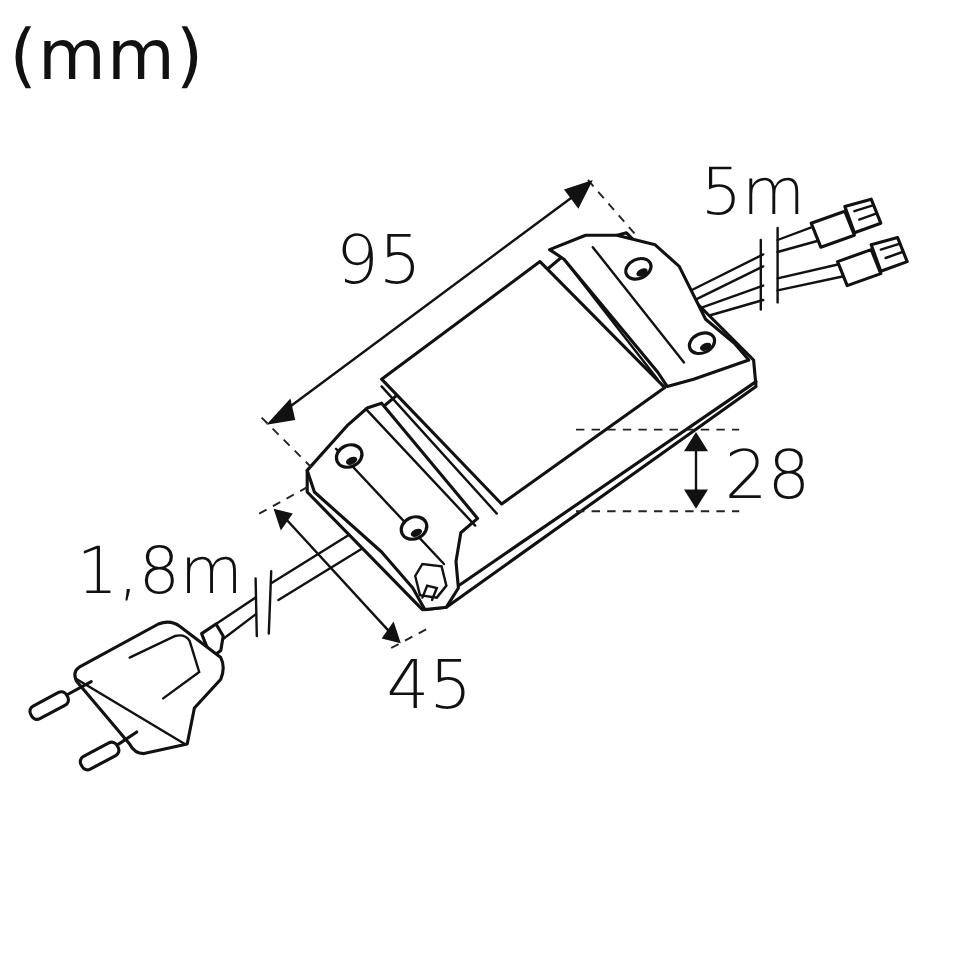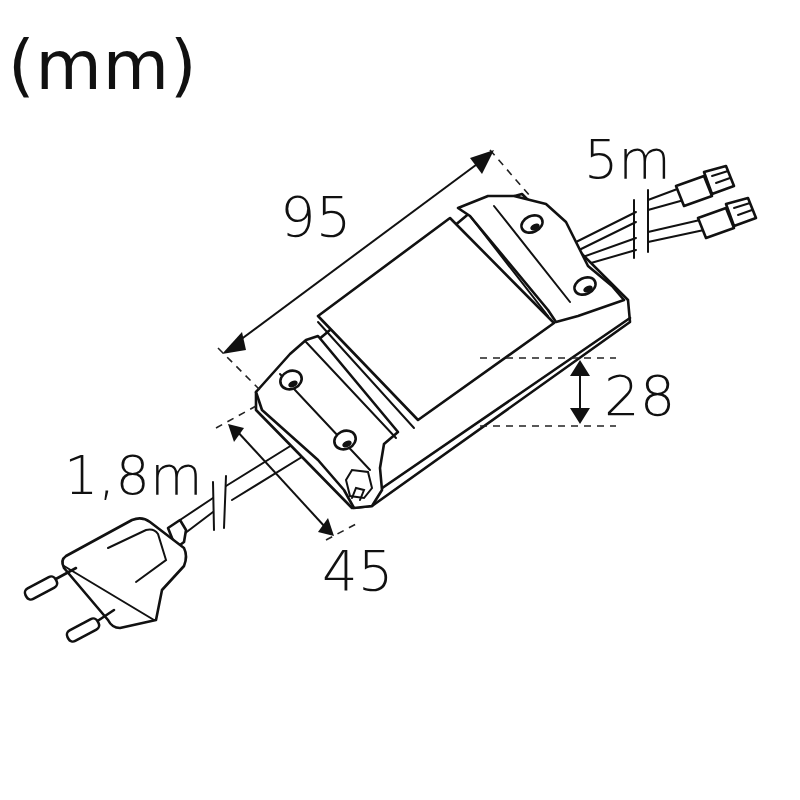--- a/index.html
+++ b/index.html
@@ -5,21 +5,21 @@
     html, body { margin: 0; padding: 0; background: #ffffff; }
     body { width: 800px; height: 800px; position: relative; overflow: hidden; }
     #drawing { position: absolute; left: 0; top: 0; width: 800px; height: 800px; }
     .ln { fill: none; stroke: #111; stroke-width: 2.6; stroke-linejoin: round; stroke-linecap: round; }
     .ln-thin { fill: none; stroke: #111; stroke-width: 2; stroke-linecap: round; }
     .fillw { fill: #fff; stroke: #111; stroke-width: 2.6; stroke-linejoin: round; }
     .dash { fill: none; stroke: #222; stroke-width: 1.6; stroke-dasharray: 7 6; }
     .dim { fill: none; stroke: #111; stroke-width: 2; }
     .arrow { fill: #111; stroke: none; }
     .lbl { font-family: "DejaVu Sans", sans-serif; font-weight: 300; fill: #111; }
-    .unit-label { position: absolute; left: 8px; top: 26px; font-family: "DejaVu Sans", sans-serif; font-size: 68px; color: #111; letter-spacing: 1px; }
+    .unit-label { position: absolute; left: 8px; top: 12px; font-family: "DejaVu Sans", sans-serif; font-size: 58px; color: #111; letter-spacing: 1px; }
   </style>
 </head>
 <body>
 
 <div class="unit-label">(mm)</div>
 
 <svg id="drawing" viewBox="0 0 800 800" xmlns="http://www.w3.org/2000/svg">
 
   <g>
     <line class="ln-thin" x1="572" y1="244" x2="636" y2="212"></line>

